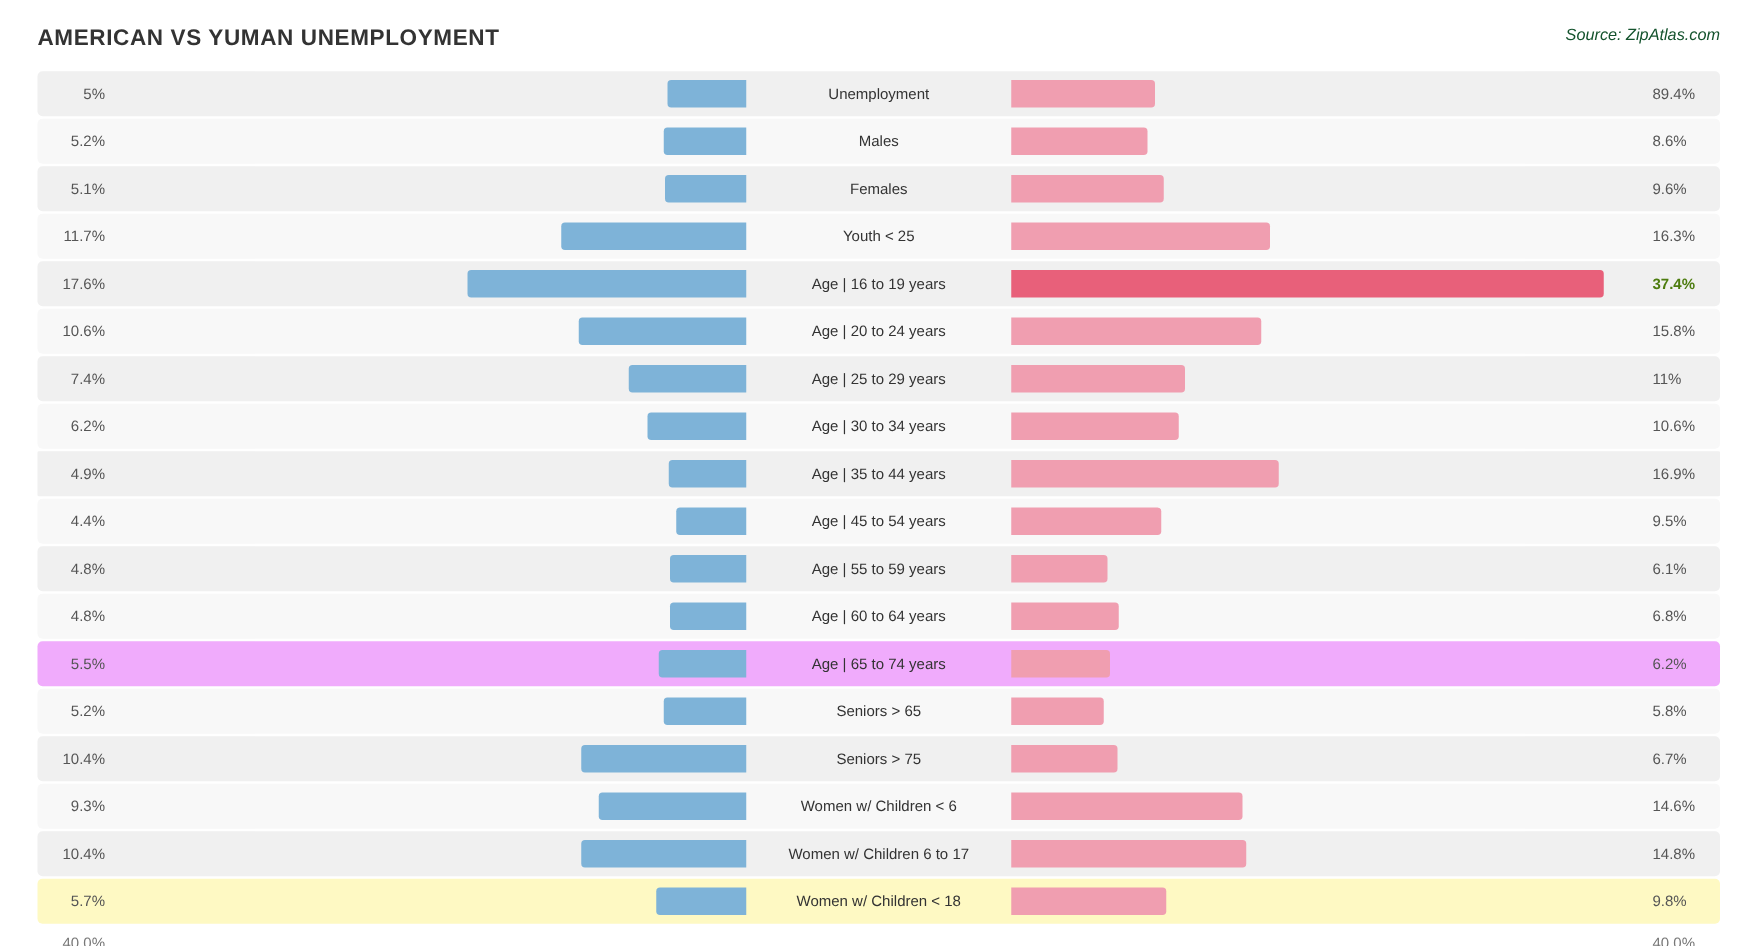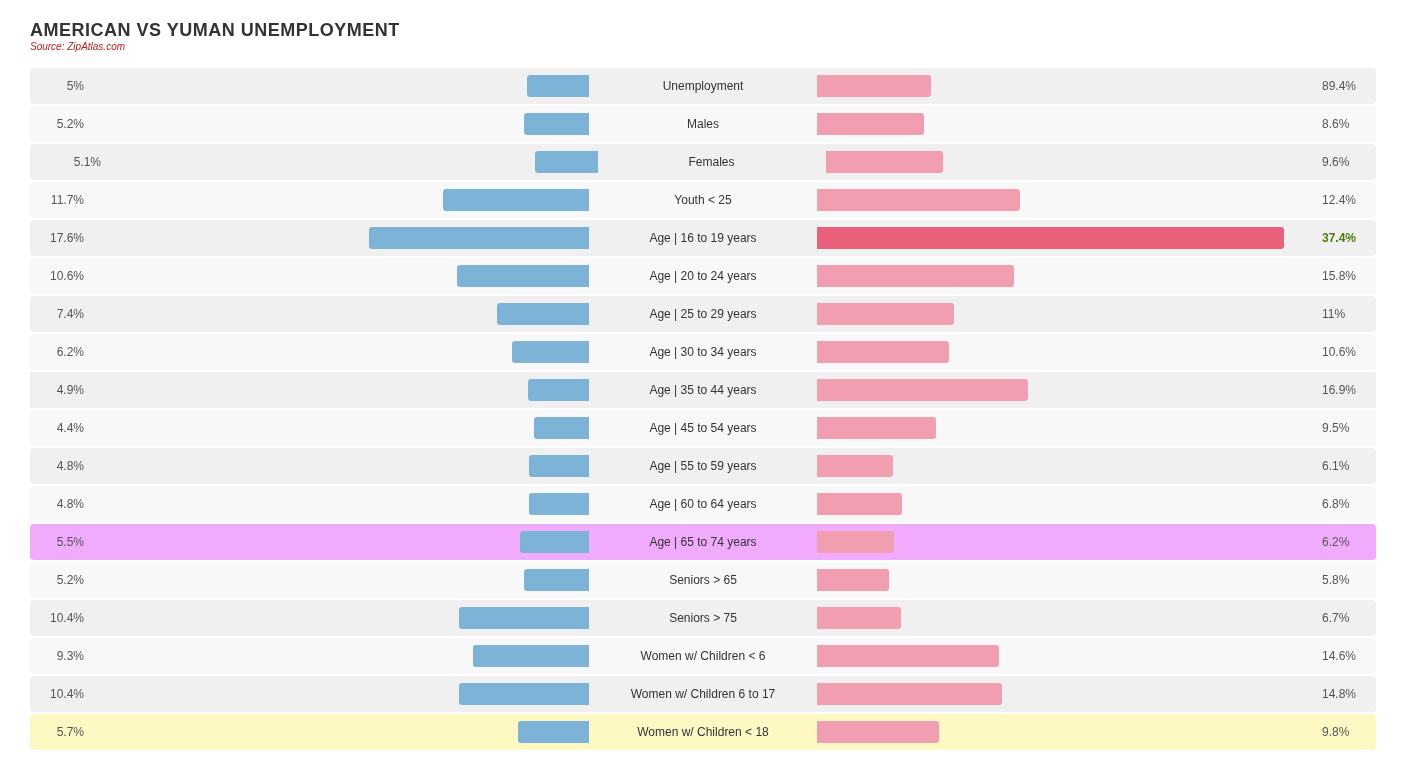--- a/index.html
+++ b/index.html
@@ -12,32 +12,31 @@
     .chart-container {
       width: 1406px;
       padding: 20px 30px 30px 30px;
       background: #fff;
     }
     .chart-header {
       display: flex;
       justify-content: space-between;
       align-items: flex-start;
       margin-bottom: 16px;
-      flex-direction: column;
     }
     .chart-title {
       font-size: 18px;
       font-weight: bold;
       color: #333;
       text-transform: uppercase;
       letter-spacing: 0.5px;
     }
     .chart-source {
-      font-size: 10px;
-      color: #b91c1c;
+      font-size: 13px;
+      color: #14532d;
       font-style: italic;
     }
     .chart-area {
       position: relative;
       width: 100%;
     }
 
     
     .bar-row {
       display: flex;
@@ -60,21 +59,21 @@
       justify-content: flex-end;
       align-items: center;
       height: 22px;
     }
     .left-bar {
       background: #7eb3d8;
       height: 22px;
       border-radius: 3px 0 0 3px;
     }
     .label-cell {
-      width: 228px;
+      width: 212px;
       text-align: center;
       font-size: 12px;
       color: #333;
       flex-shrink: 0;
       padding: 0 4px;
       z-index: 1;
       background: transparent;
       white-space: nowrap;
     }
     .right-bar-container {
@@ -156,41 +155,41 @@
         <div class="left-val">5.2%</div>
         <div class="left-bar-container">
           <div class="left-bar" style="width: 13%;"></div>
         </div>
         <div class="label-cell">Males</div>
         <div class="right-bar-container">
           <div class="right-bar" style="width: 21.5%;"></div>
         </div>
         <div class="right-val">8.6%</div>
       </div>
-      <div class="bar-row" style="background: rgb(240, 240, 240); border-radius: 4px; margin-bottom: 2px; padding-left: 17px;">
+      <div class="bar-row" style="background: rgb(240, 240, 240); border-radius: 4px; margin-bottom: 2px;">
         <div class="left-val">5.1%</div>
         <div class="left-bar-container">
           <div class="left-bar" style="width: 12.75%;"></div>
         </div>
         <div class="label-cell">Females</div>
         <div class="right-bar-container">
           <div class="right-bar" style="width: 24%;"></div>
         </div>
         <div class="right-val">9.6%</div>
       </div>
       <div class="bar-row" style="background: rgb(248, 248, 248); border-radius: 4px; margin-bottom: 2px;">
         <div class="left-val">11.7%</div>
         <div class="left-bar-container">
           <div class="left-bar" style="width: 29.25%;"></div>
         </div>
         <div class="label-cell">Youth &lt; 25</div>
         <div class="right-bar-container">
           <div class="right-bar" style="width: 40.75%;"></div>
         </div>
-        <div class="right-val">12.4%</div>
+        <div class="right-val">16.3%</div>
       </div>
       <div class="bar-row" style="background: rgb(240, 240, 240); border-radius: 4px; margin-bottom: 2px;">
         <div class="left-val">17.6%</div>
         <div class="left-bar-container">
           <div class="left-bar" style="width: 44%;"></div>
         </div>
         <div class="label-cell">Age | 16 to 19 years</div>
         <div class="right-bar-container">
           <div class="right-bar highlight-bar" style="width: 93.5%;"></div>
         </div>

